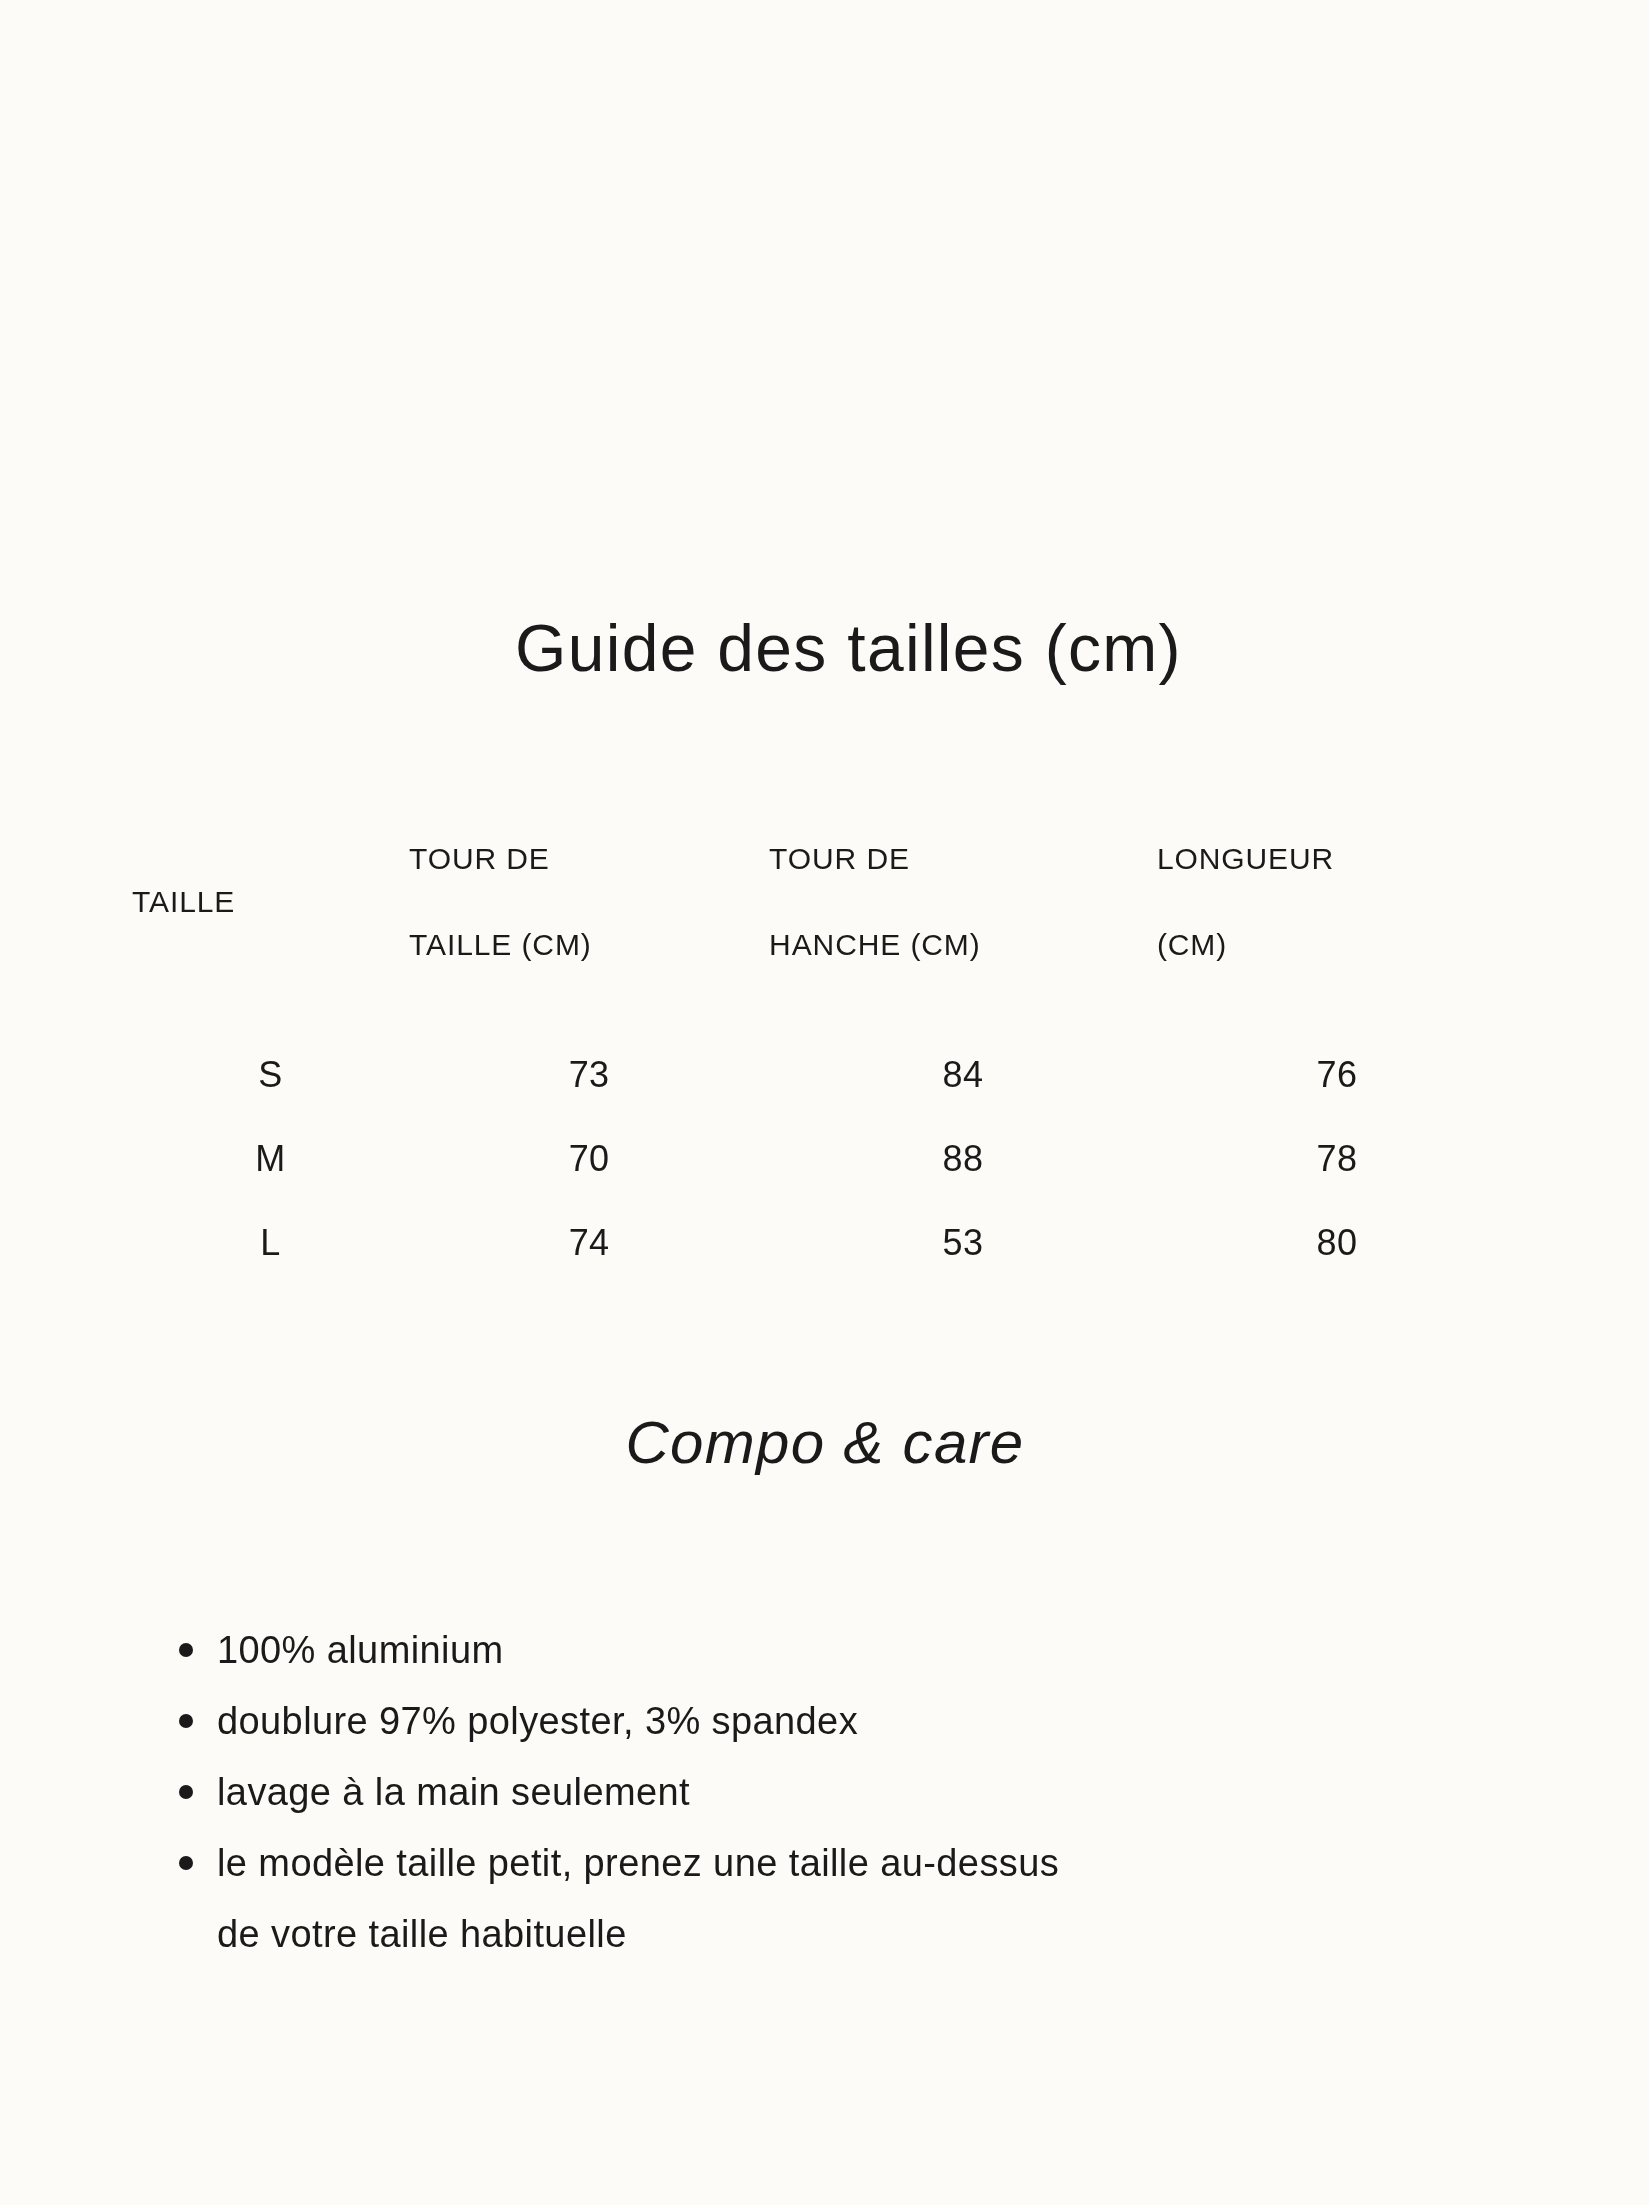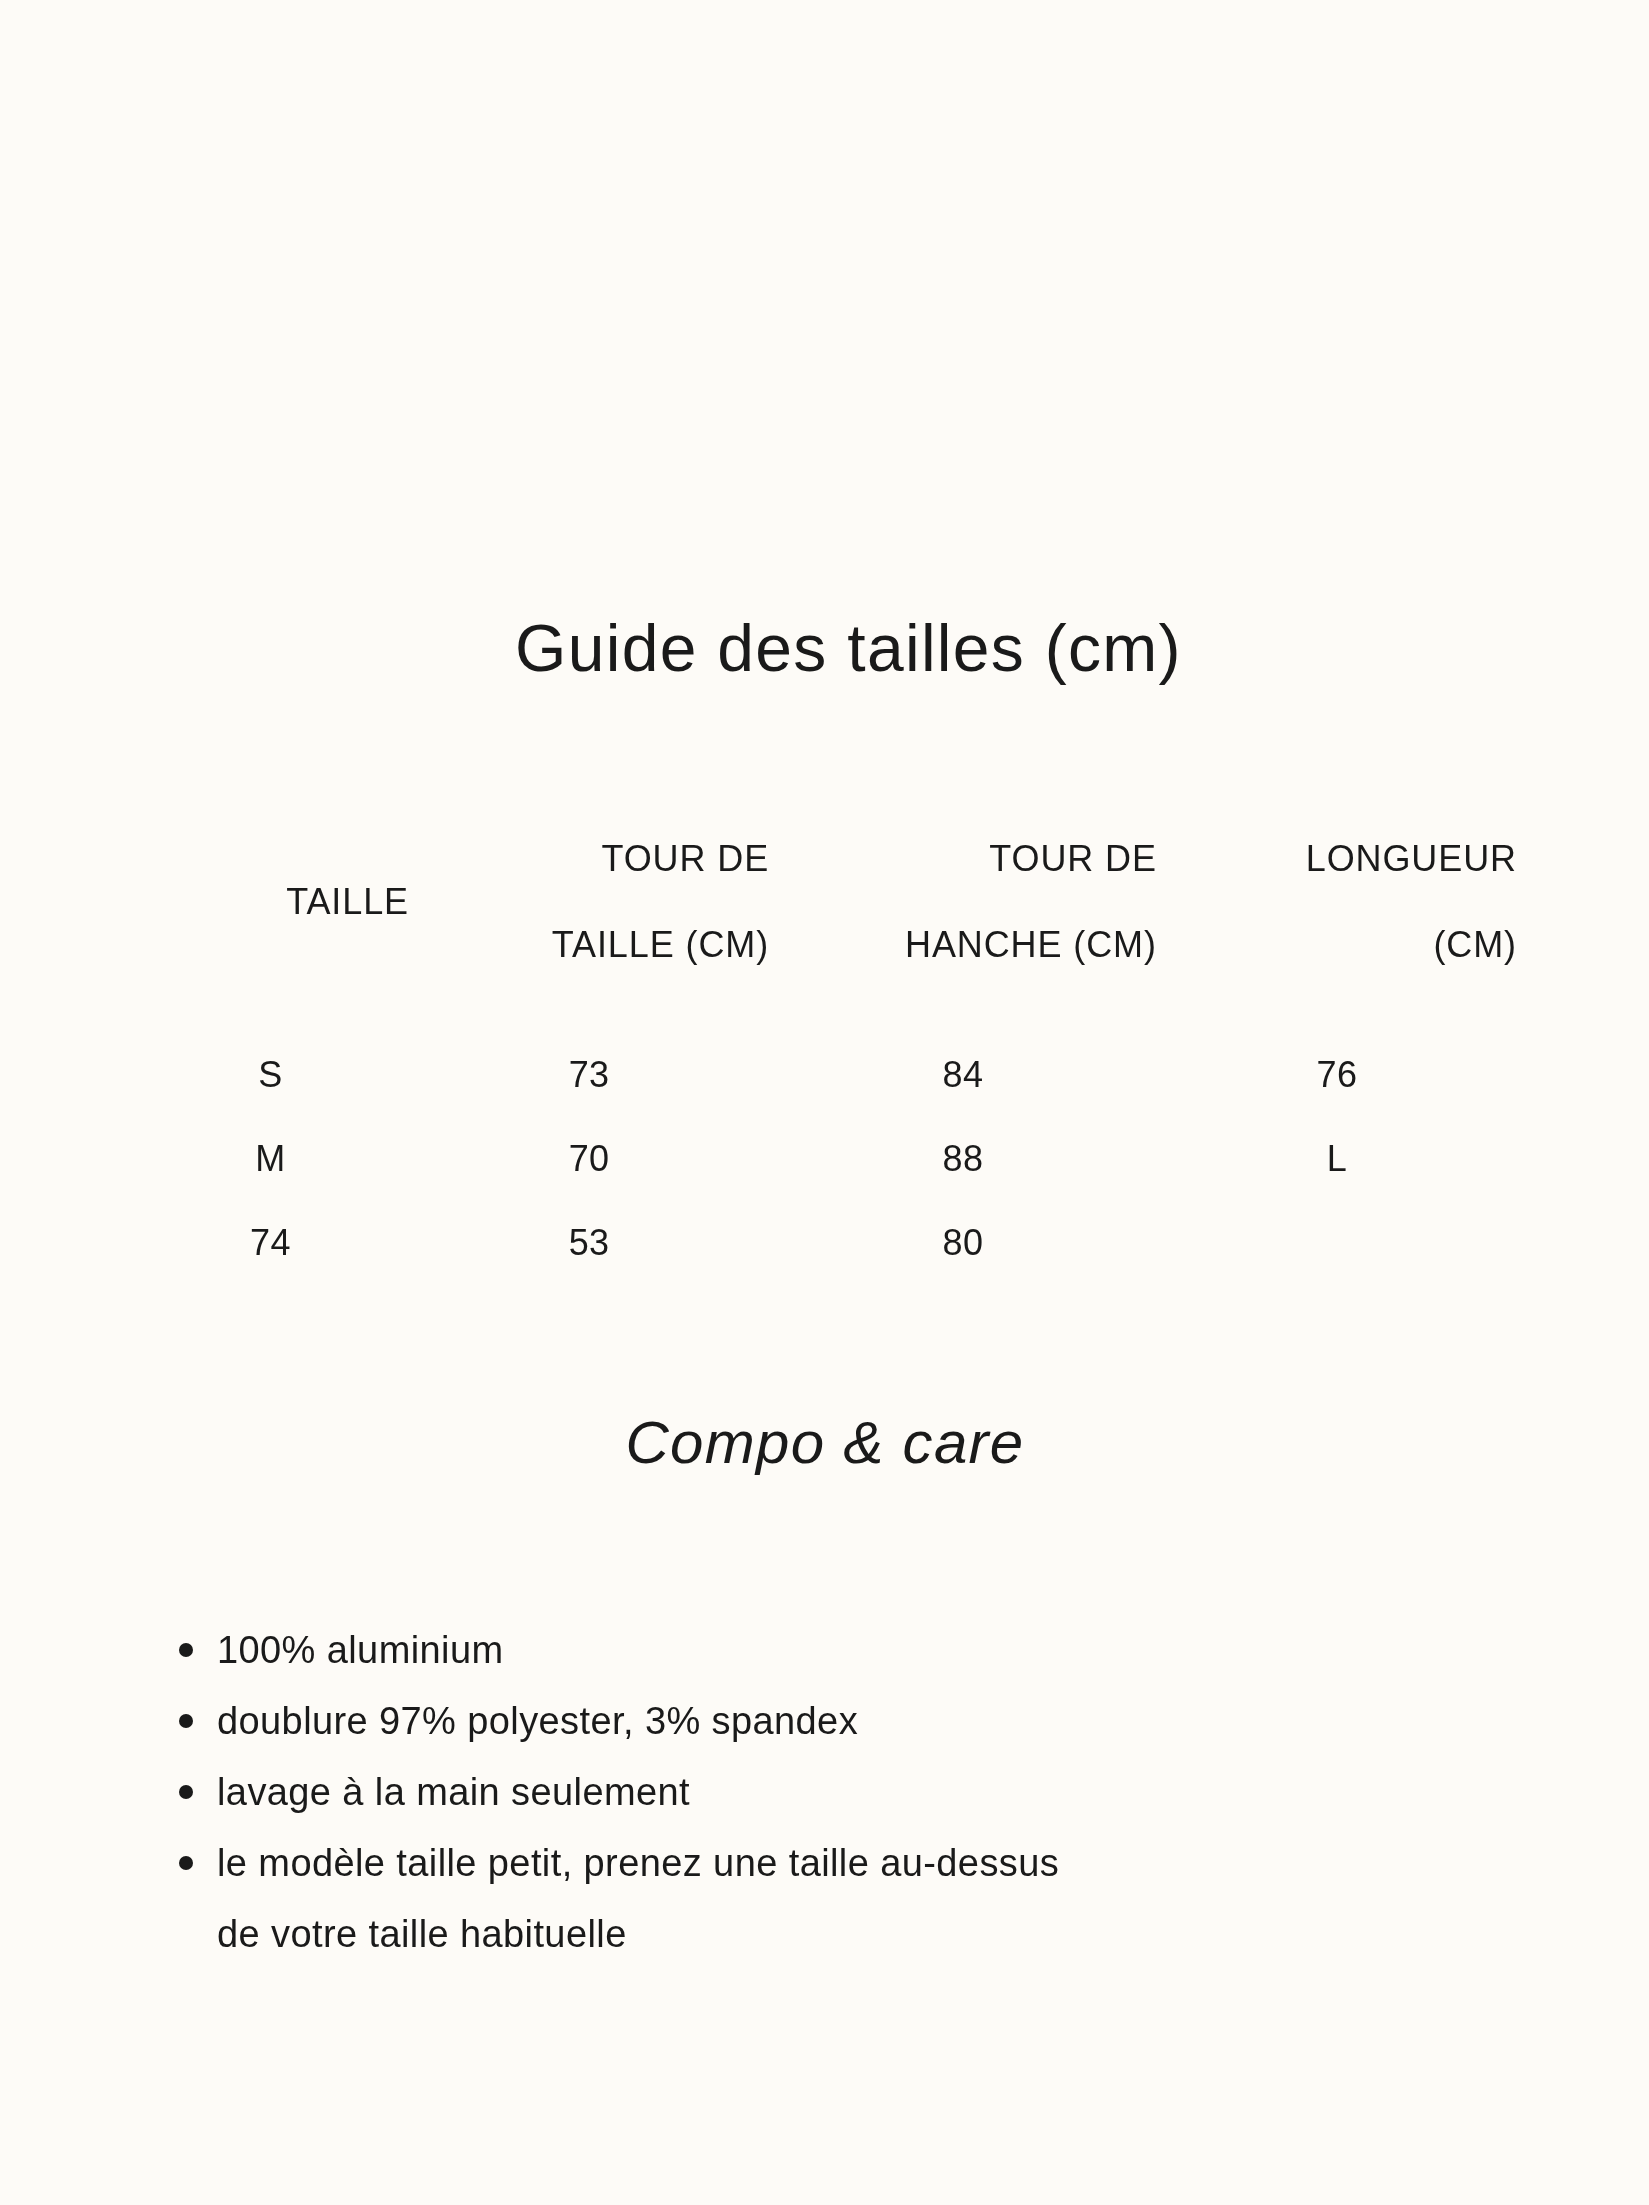--- a/index.html
+++ b/index.html
@@ -24,23 +24,23 @@
     padding-left: 47px;
   }
   .size-table {
     margin-top: 135px;
     margin-left: 132px;
     width: 1385px;
     display: grid;
     grid-template-columns: 20% 26% 28% 26%;
   }
   .size-table .header-cell {
-    font-size: 36px;
+    font-size: 30px;
     letter-spacing: 0.9px;
-    text-align: right;
+    text-align: left;
     height: 171px;
   }
   .size-table .header-cell .hline {
     display: block;
     line-height: 86px;
   }
   .size-table .header-cell.single-line {
     line-height: 171px;
   }
   .table-spacer {
@@ -114,20 +114,21 @@
   <div class="table-spacer"></div>
 
   <div class="data-cell">S</div>
   <div class="data-cell">73</div>
   <div class="data-cell">84</div>
   <div class="data-cell">76</div>
 
   <div class="data-cell">M</div>
   <div class="data-cell">70</div>
   <div class="data-cell">88</div>
+  <div class="data-cell">78</div>
 
   <div class="data-cell">L</div>
   <div class="data-cell">74</div>
   <div class="data-cell">53</div>
   <div class="data-cell">80</div>
 
 </div>
 
 <h2 class="compo-heading">Compo &amp; care</h2>
 

